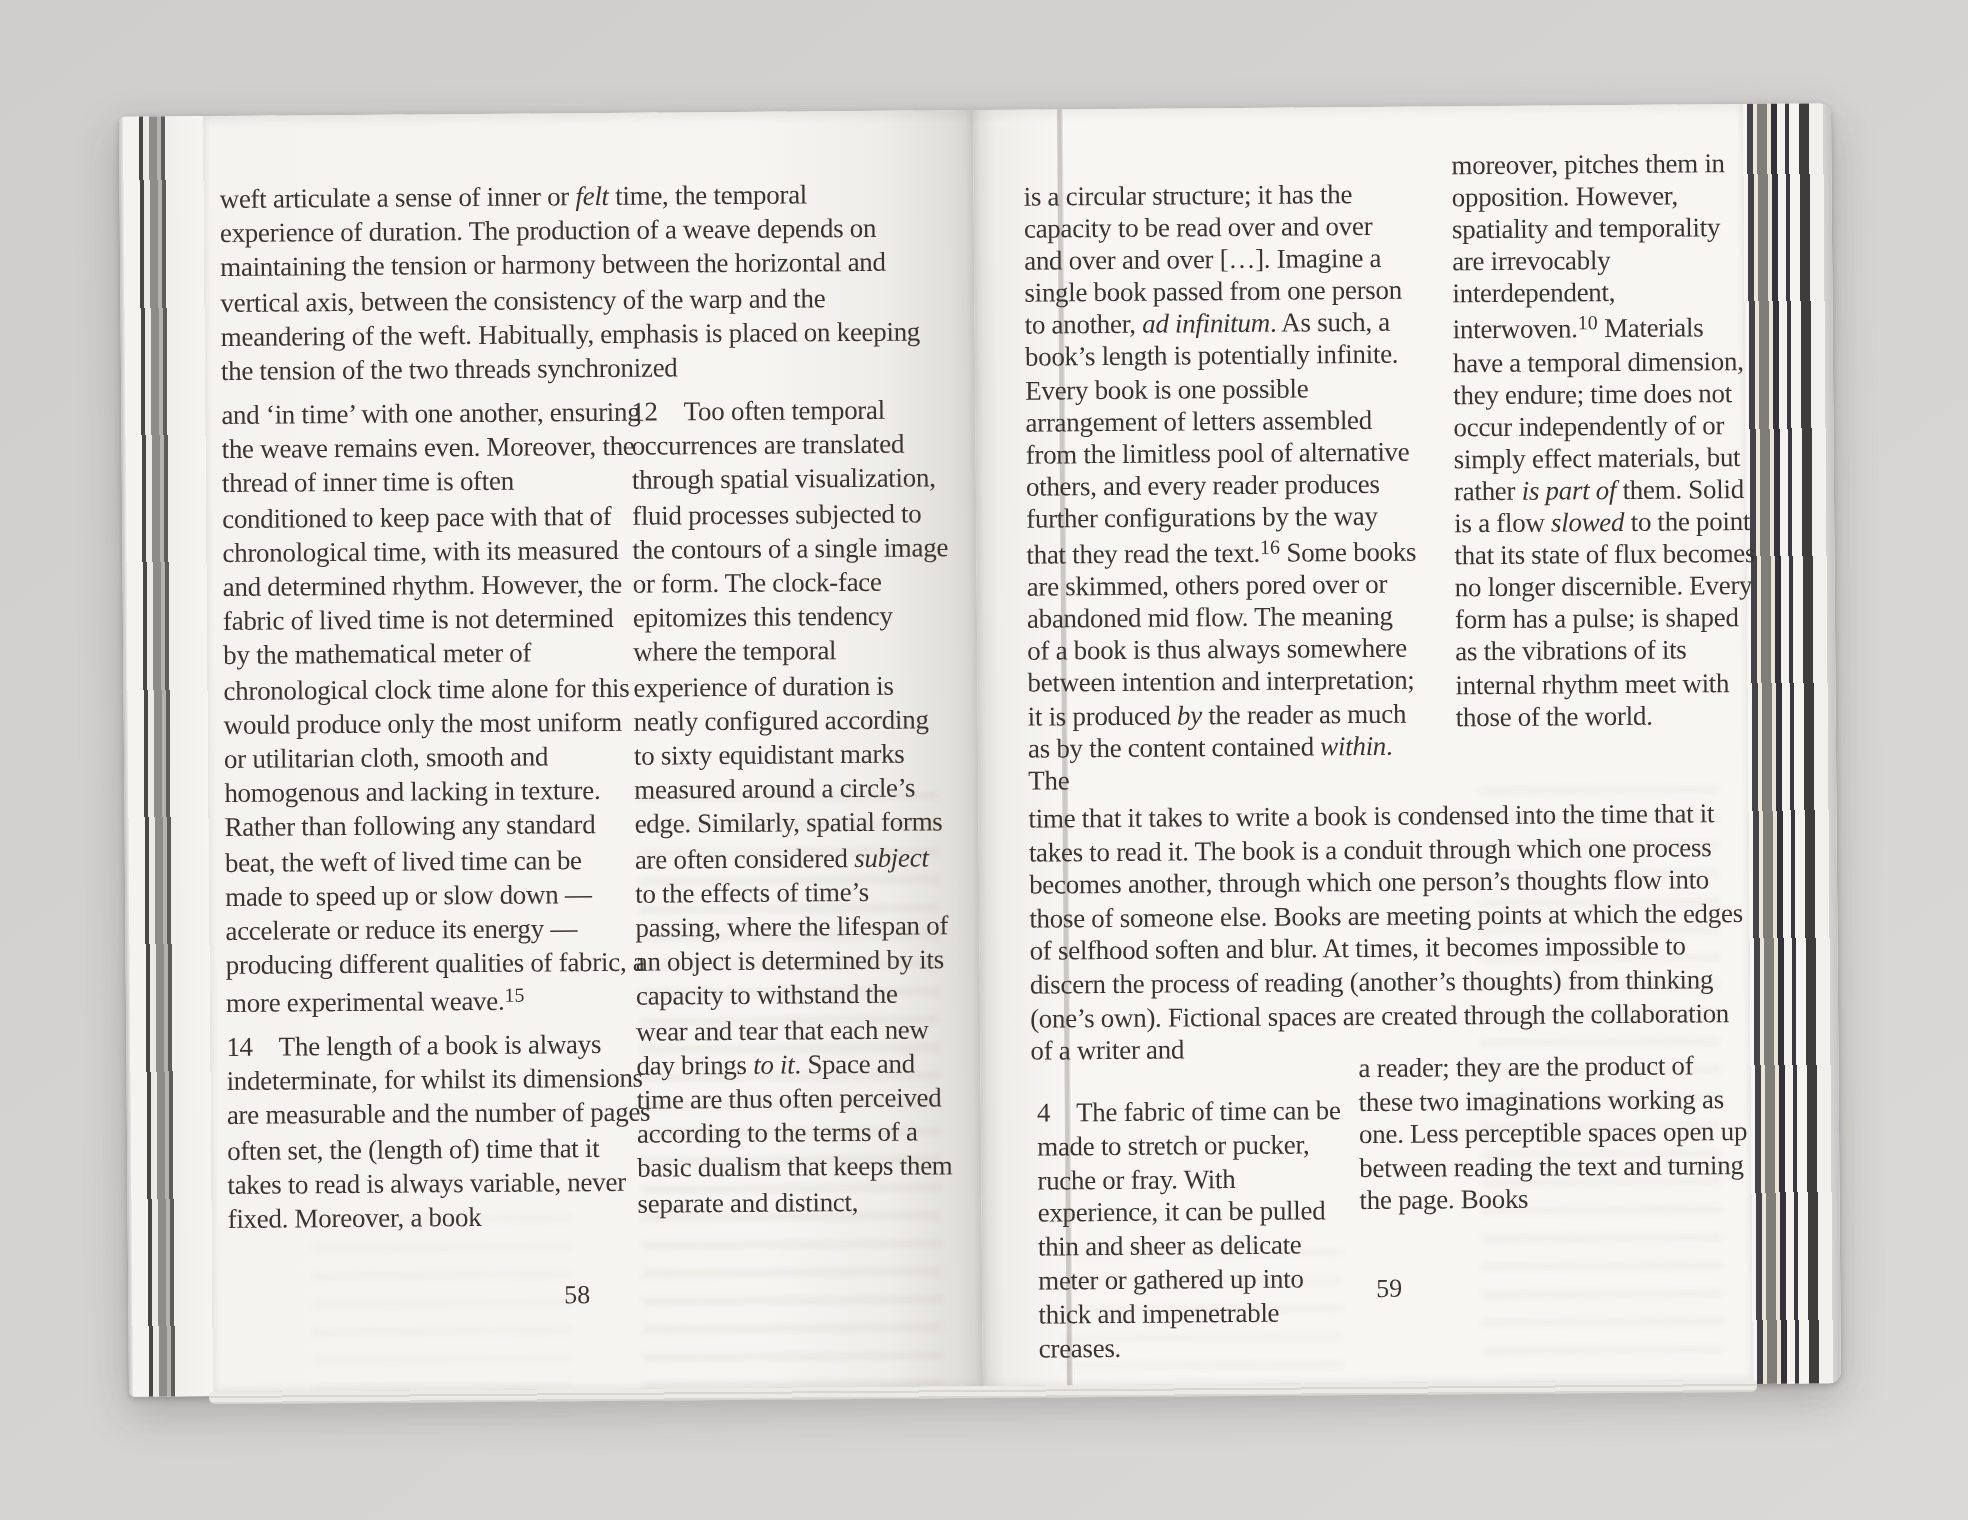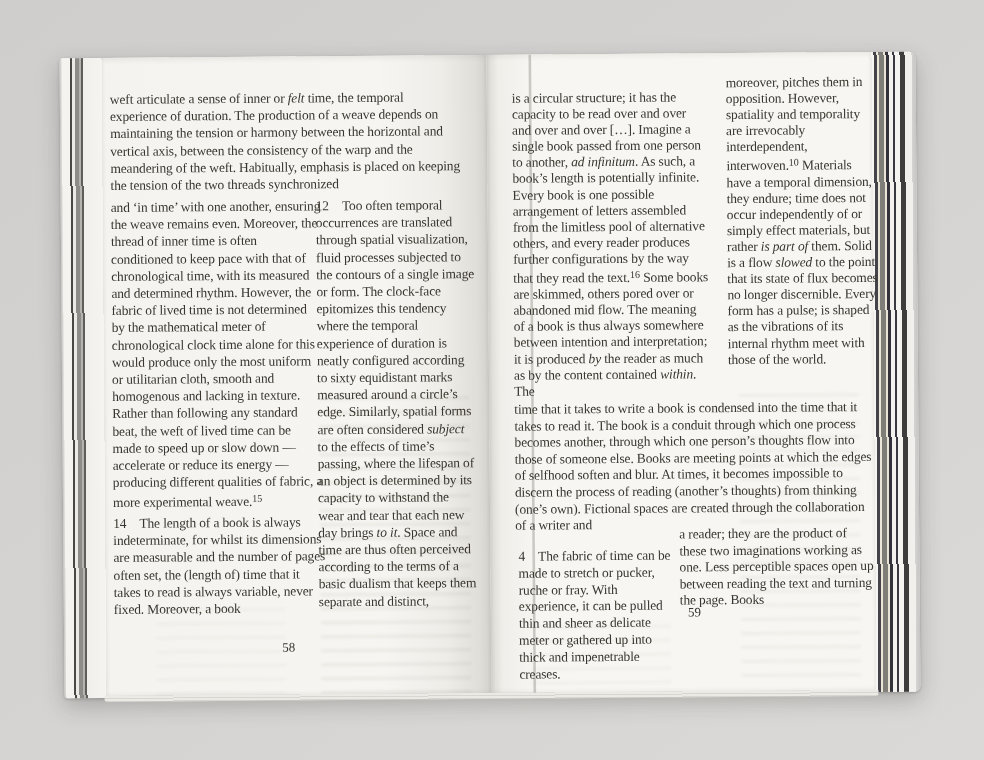--- a/index.html
+++ b/index.html
@@ -118,16 +118,16 @@
     <div class="tb rp" style="left:728px;top:77px;width:152px;">moreover, pitches them in opposition. However, spatiality and temporality are irrevocably interdependent, interwoven.<sup>10</sup> Materials have a temporal dimension, they endure; time does not occur independently of or simply effect materials, but rather <i>is part of</i> them. Solid is a flow <i>slowed</i> to the point that its state of flux becomes no longer discernible. Every form has a pulse; is shaped as the vibrations of its internal rhythm meet with those of the world.</div>
 
     <div class="tb rp" style="left:514px;top:402px;width:360px;line-height:16.6px;">time that it takes to write a book is condensed into the time that it takes to read it. The book is a conduit through which one process becomes another, through which one person’s thoughts flow into those of someone else. Books are meeting points at which the edges of selfhood soften and blur. At times, it becomes impossible to discern the process of reading (another’s thoughts) from thinking (one’s own). Fictional spaces are created through the collaboration of a writer and</div>
 
     <div class="tb rp" style="left:517px;top:549px;width:158px;line-height:16.8px;">
       <span class="note-num">4</span><span>The fabric of time can be made to stretch or pucker, ruche or fray. With experience, it can be pulled thin and sheer as delicate meter or gathered up into thick and impenetrable creases.</span>
     </div>
 
     <div class="tb rp" style="left:678px;top:528px;width:196px;line-height:16.6px;">a reader; they are the product of these two imaginations working as one. Less perceptible spaces open up between reading the text and turning the page. Books</div>
 
-    <div class="pagenum" style="left:686px;top:606px;text-align:center;">59</div>
+    <div class="pagenum" style="left:686px;top:638px;text-align:center;">59</div>
 
   </div>
 </div>
 
 </body></html>

